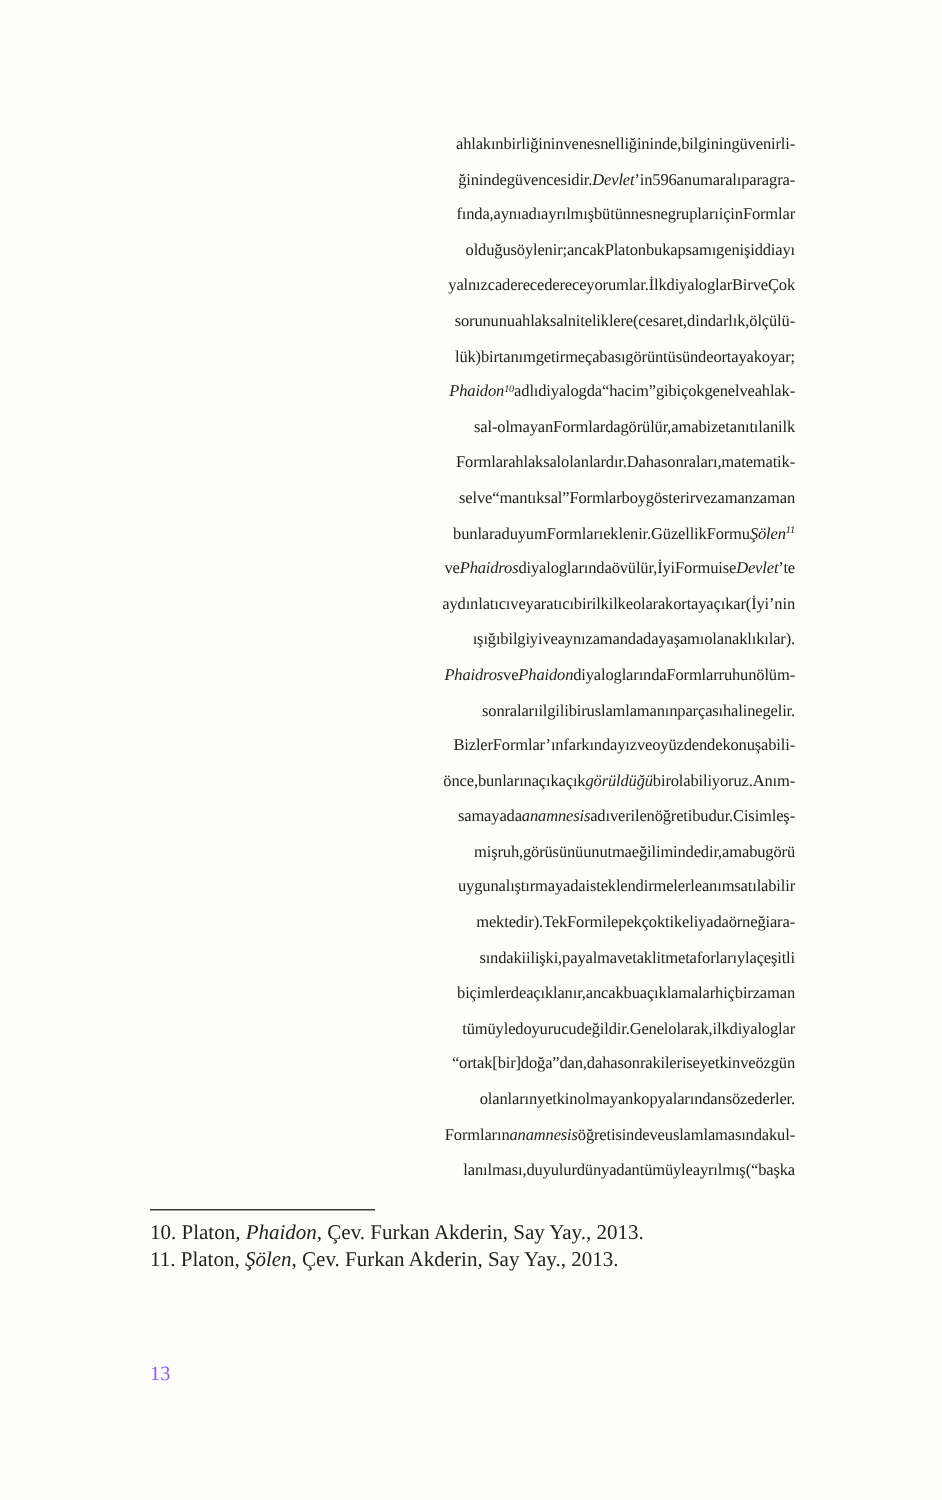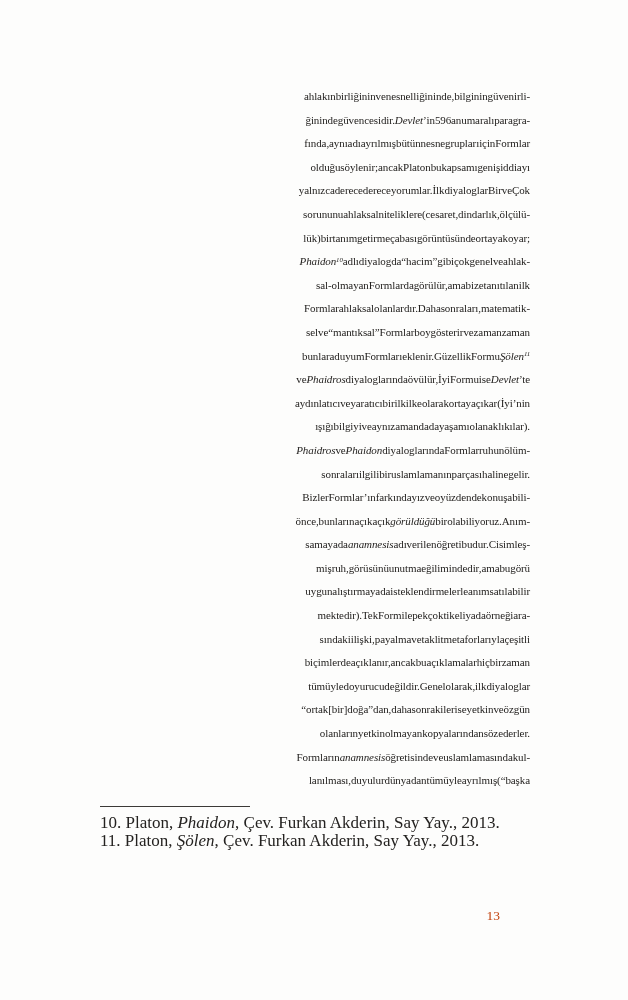--- a/index.html
+++ b/index.html
@@ -42,34 +42,33 @@
     position: relative;
     top: -0.5em;
   }
   .fn-separator {
     width: 150px;
     border: none;
     border-top: 1.5px solid #3c3a38;
     margin: 8px 0 7px 0;
   }
   .footnote {
-    font-size: 17px;
+    font-size: 14px;
     line-height: 18.5px;
     letter-spacing: 0;
     text-align: left;
     white-space: nowrap;
   }
   .pagenum {
     position: absolute;
     top: 908px;
-    left: 84px;
+    left: 100px;
     width: 416px;
-    text-align: right;
     font-size: 13.5px;
-    color: #c2410c;
+    color: #8b5cf6;
   }
 </style>
 </head>
 <body>
 
 <div class="page">
   <div class="textblock">
     <div id="body-lines">
         <div class="line">
           <span class="w"><span>ahlakın</span></span>

